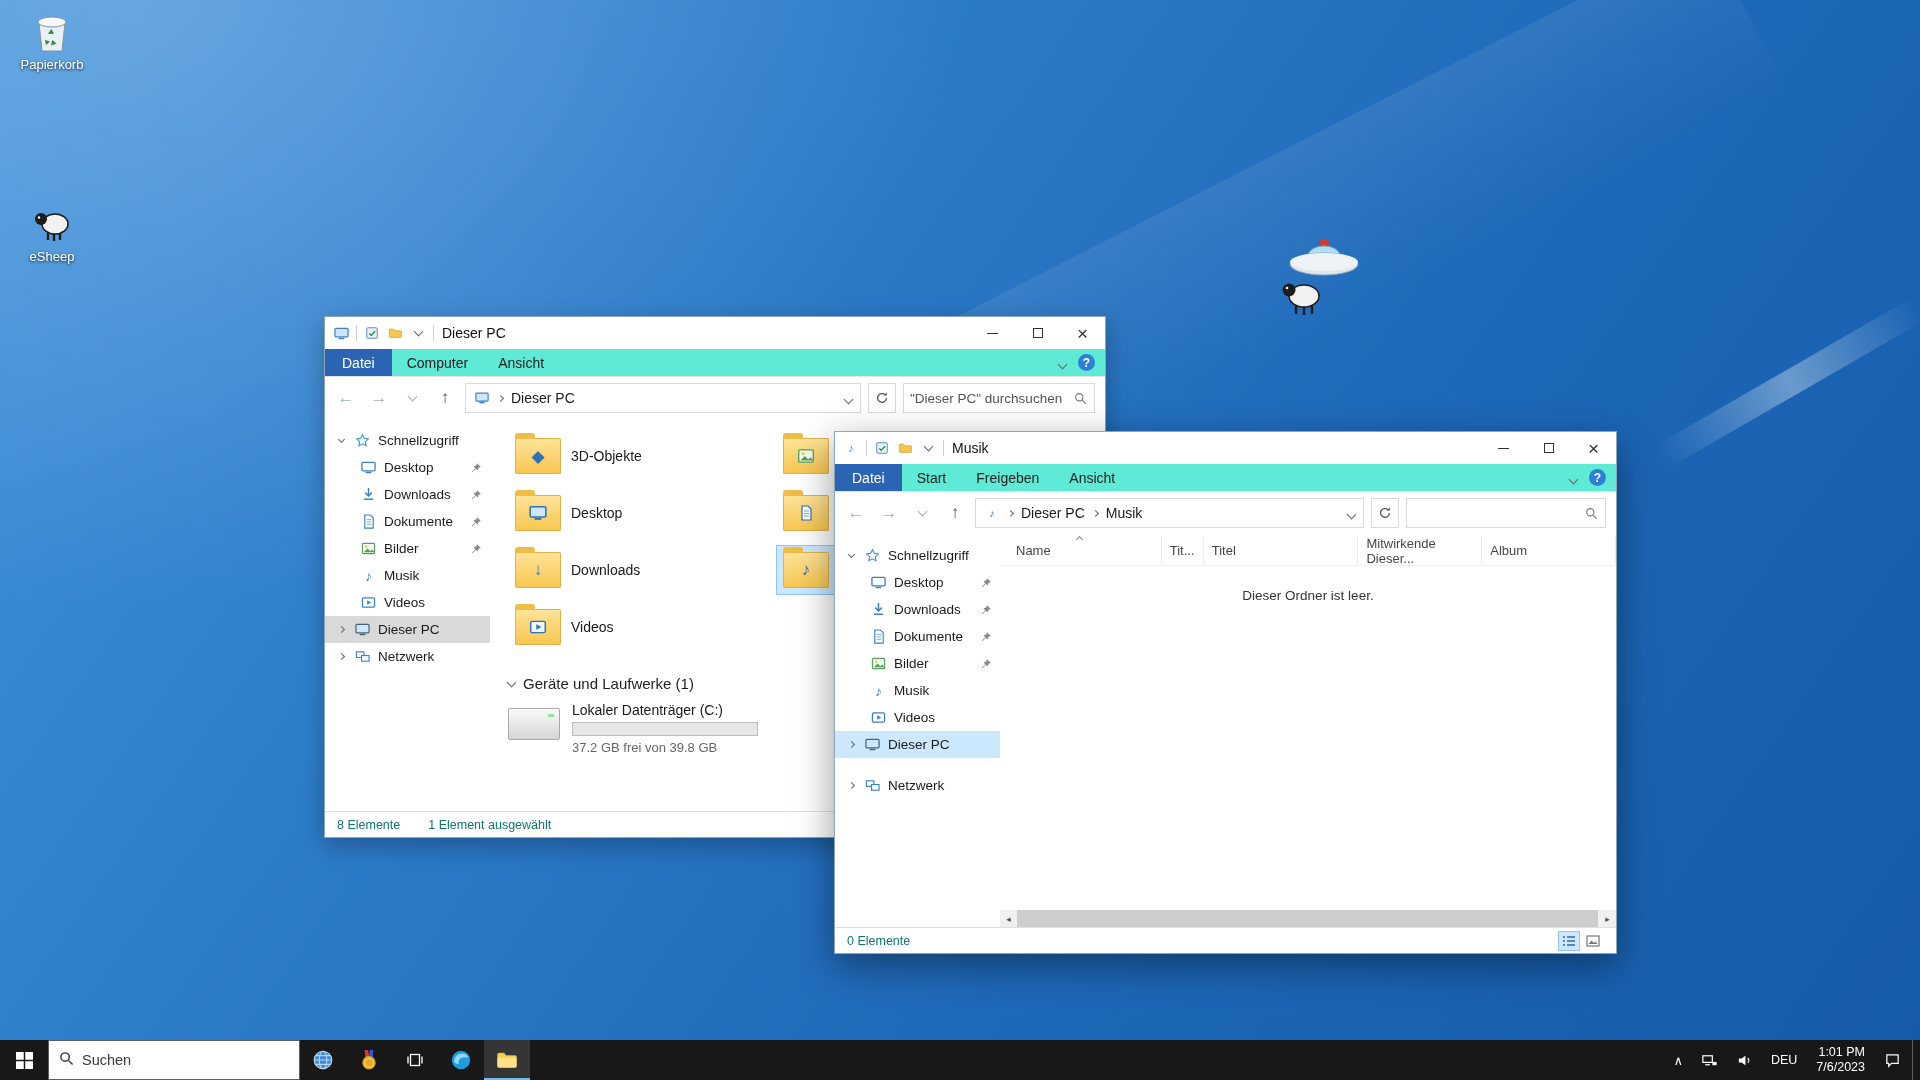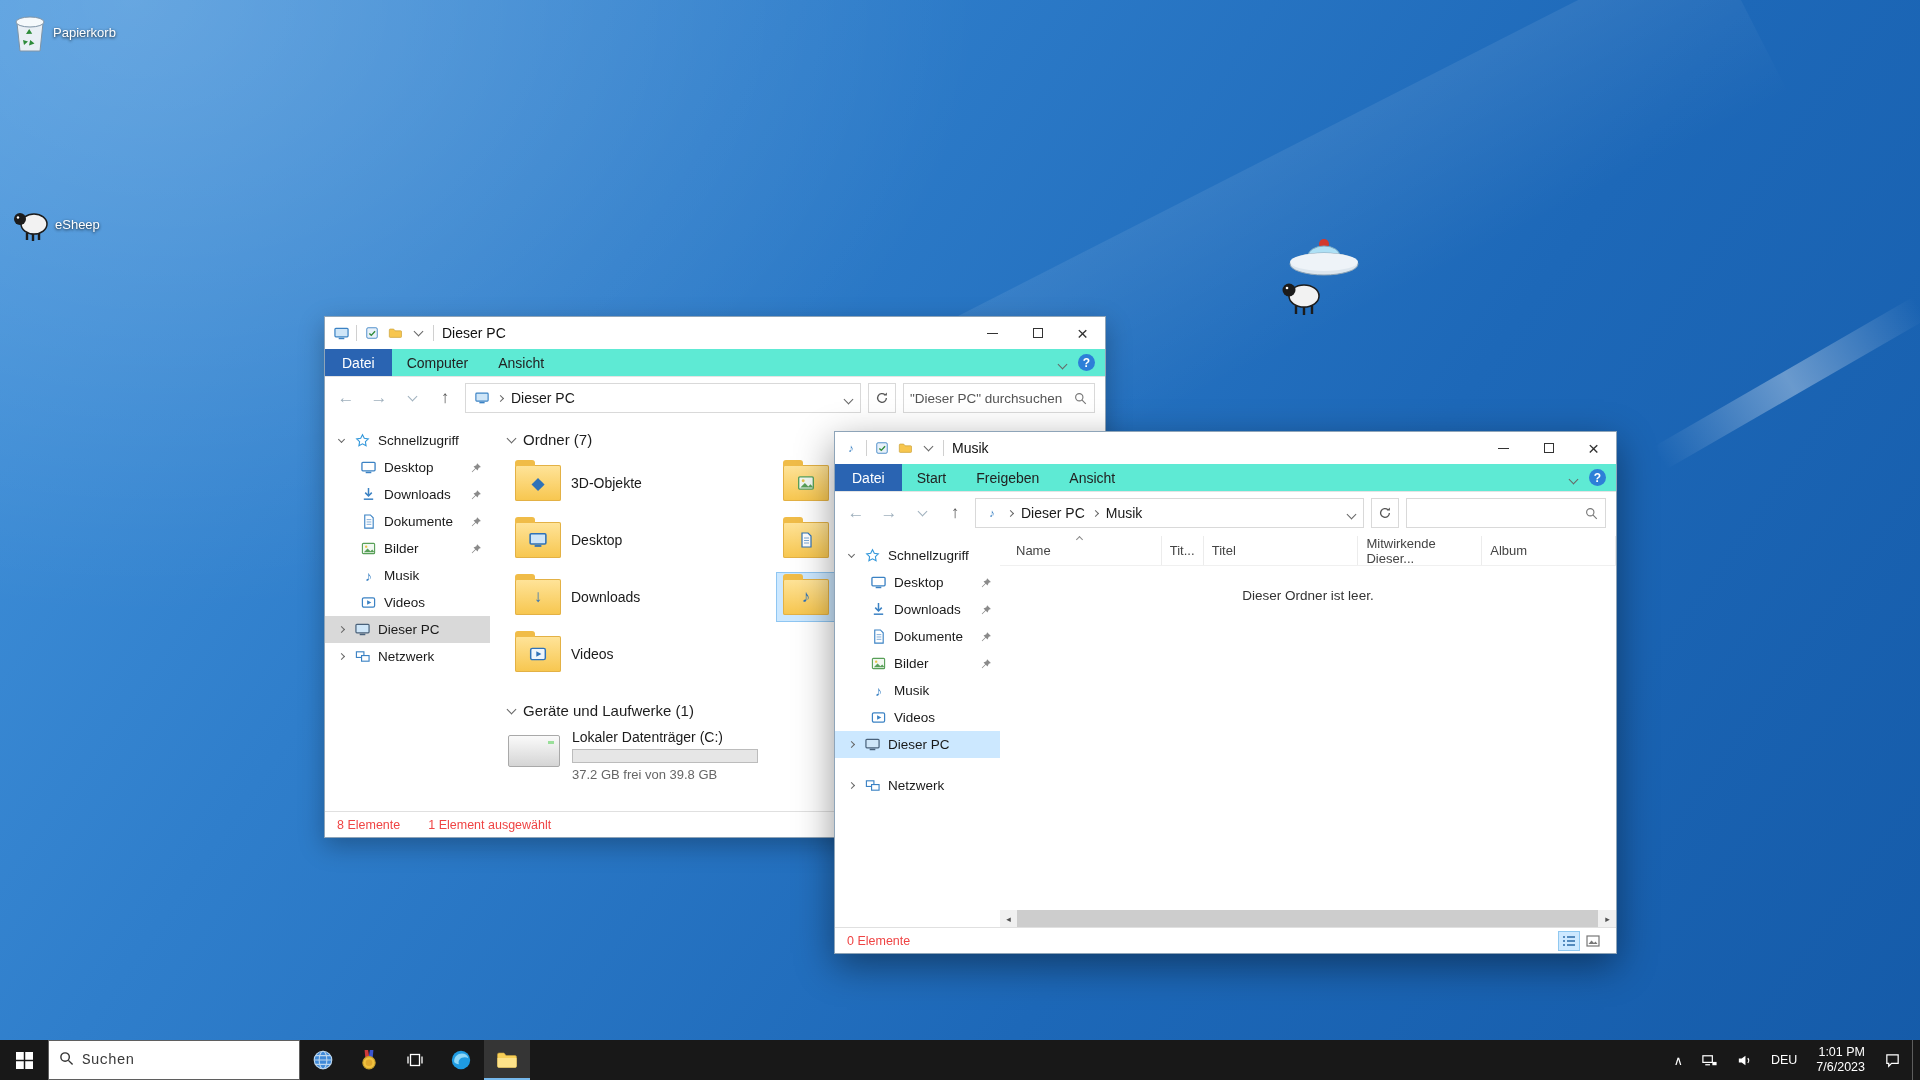--- a/index.html
+++ b/index.html
@@ -10,21 +10,21 @@
   .screen { position:relative; width:1920px; height:1080px;
     background:linear-gradient(125deg,#4494dc 0%,#2f7ecb 30%,#1d68b8 65%,#155ba9 100%); }
   .beam { position:absolute; pointer-events:none; }
   .beam1 { left:0; top:0; width:1100px; height:700px;
     background:radial-gradient(ellipse at 12% 0%, rgba(255,255,255,.20), rgba(255,255,255,0) 62%); }
   .beam2 { left:850px; top:140px; width:950px; height:180px; transform:rotate(-27deg);
     background:linear-gradient(rgba(255,255,255,.08), rgba(255,255,255,0)); }
   .beam3 { left:1640px; top:370px; width:300px; height:26px; transform:rotate(-30deg);
     background:linear-gradient(90deg, rgba(255,255,255,0), rgba(255,255,255,.35), rgba(255,255,255,0)); }
 
-  .dicon { position:absolute; width:84px; display:flex; flex-direction:row; align-items:center; gap:3px; }
+  .dicon { position:absolute; width:84px; display:flex; flex-direction:column; align-items:center; gap:3px; }
   .dicon-img { width:44px; height:44px; display:flex; align-items:center; justify-content:center; }
   .dicon-label { color:#fff; font-size:13px; text-shadow:0 1px 3px rgba(0,0,0,.85); text-align:center; }
 
   .sprite { position:absolute; left:1262px; top:232px; width:112px; height:88px; }
 
   
   .win { position:absolute; background:#fff; border:1px solid #8ea4b8; display:flex; flex-direction:column; }
   .win1 { left:324px; top:316px; width:782px; height:522px; z-index:2; box-shadow:0 8px 24px rgba(0,0,0,.28); }
   .win2 { left:834px; top:431px; width:783px; height:523px; z-index:3; box-shadow:0 12px 36px rgba(0,0,0,.42); }
 
@@ -107,31 +107,31 @@
     border-right:1px solid #ececec; }
   .col-name { width:162px; padding-left:16px; } .col-tit { width:42px; } .col-titel { width:155px; }
   .col-mitw { width:124px; } .col-album { width:134px; }
   .sortmark { position:absolute; top:1px; left:50%; margin-left:-3px; }
   .empty-msg { margin-top:22px; text-align:center; font-size:13.5px; color:#333; }
   .hscroll { position:absolute; left:0; right:0; bottom:0; height:17px; background:#f0f0f0; display:flex; align-items:center; }
   .harrow { width:17px; height:17px; display:flex; align-items:center; justify-content:center; font-size:9px; color:#505050; }
   .hthumb { height:17px; background:#cdcdcd; flex:1; margin-right:18px; }
 
   .statusbar { height:26px; flex:none; border-top:1px solid #e0e0e0; display:flex; align-items:center;
-    padding:0 12px; font-size:12.5px; color:#ef4444; gap:28px; }
+    padding:0 12px; font-size:12.5px; color:#0f766e; gap:28px; }
   .view-toggles { margin-left:auto; display:flex; gap:2px; }
   .vbtn { width:22px; height:20px; display:flex; align-items:center; justify-content:center; }
   .vbtn.active { background:#cde8ff; box-shadow:inset 0 0 0 1px #90c8f0; }
 
   
   .taskbar { position:absolute; left:0; bottom:0; width:1920px; height:40px; background:#181818;
     display:flex; align-items:stretch; z-index:10; }
   .tb-start { width:48px; display:flex; align-items:center; justify-content:center; }
   .tb-search { width:252px; background:#fff; display:flex; align-items:center; gap:8px; padding:0 10px; border:1px solid #5f5f5f; }
-  .tb-search input { border:none; outline:none; font-size:14.5px; font-family:Liberation Mono, monospace; width:100%; background:transparent; color:#222; }
+  .tb-search input { border:none; outline:none; font-size:14.5px; font-family:Liberation Sans, sans-serif; width:100%; background:transparent; color:#222; }
   .tb-search input::placeholder { color:#3a3a3a; }
   .tb-icons { display:flex; align-items:stretch; }
   .tb-icon { width:46px; display:flex; align-items:center; justify-content:center; }
   .tb-icon.active { background:rgba(255,255,255,.13); box-shadow:inset 0 -2px 0 #76b9ed; }
   .tray { margin-left:auto; display:flex; align-items:center; gap:4px; padding-right:2px; color:#fff; }
   .tray-item { height:40px; display:flex; align-items:center; justify-content:center; padding:0 7px; font-size:12.5px; }
   .tray-clock { flex-direction:column; line-height:15px; font-size:12.5px; text-align:right; align-items:flex-end; padding:0 8px; }
   .show-desktop { width:6px; height:40px; border-left:1px solid rgba(255,255,255,.3); }
 </style>
 </head>
@@ -358,24 +358,20 @@
             <svg width="15" height="15" viewBox="0 0 16 16">
                 <rect x="1.5" y="3" width="8" height="6" fill="#fff" stroke="#3b82c4" stroke-width="1.2"></rect>
                 <rect x="7" y="7" width="8" height="6" fill="#fff" stroke="#3b82c4" stroke-width="1.2"></rect>
               </svg>
           </span>
           <span>Netzwerk</span>
         </div>
       </nav>
 
       <div class="content c1">
-        <div class="grp-hdr">
-          <span class="chev chev-down"></span>
-          <span>Ordner (7)</span>
-        </div>
         <div class="tiles">
           <div class="tile">
             <span class="folder">
                 <span class="folder-glyph">◆</span>
               </span>
             <span class="tile-label">3D-Objekte</span>
           </div>
           <div class="tile">
             <span class="folder">
                 <span class="folder-glyph">

